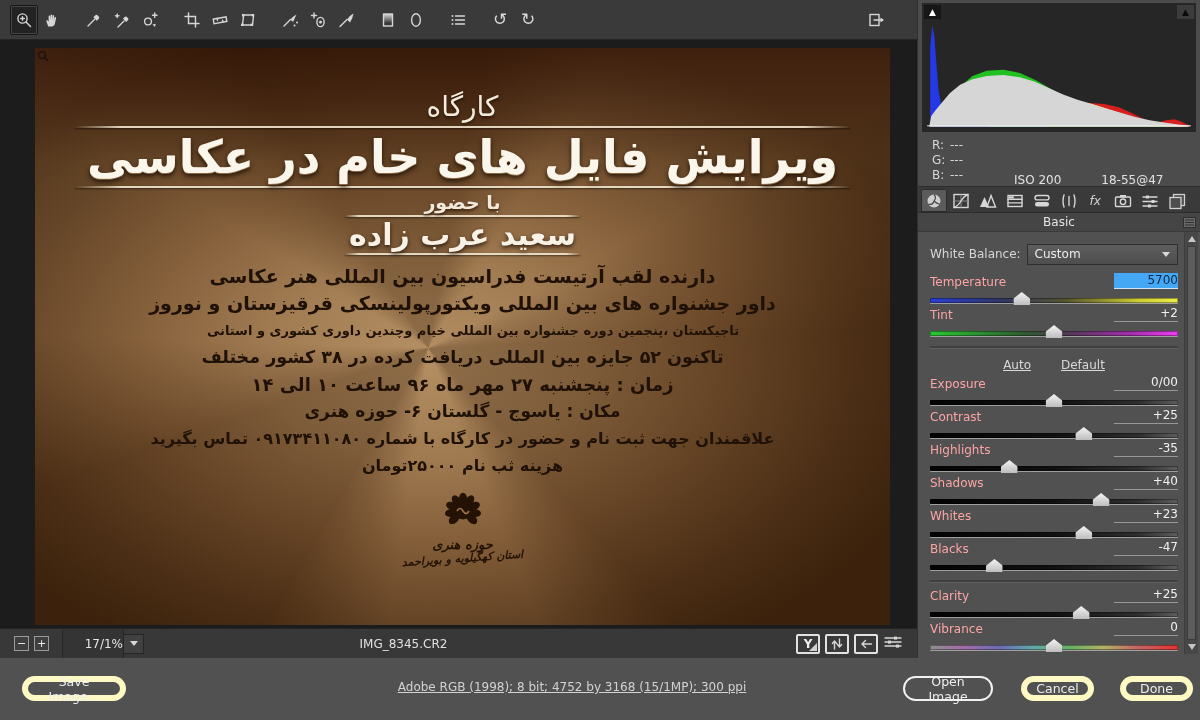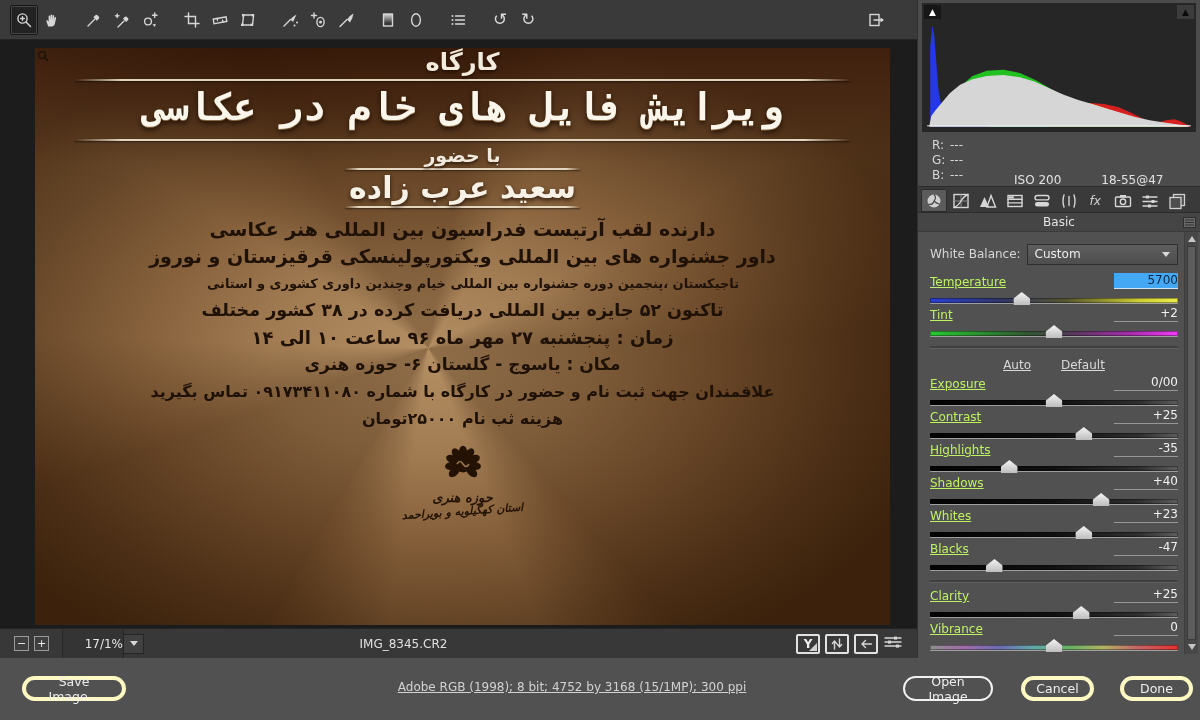--- a/index.html
+++ b/index.html
@@ -46,21 +46,21 @@
 
   .controls{flex:1;background:#515151;position:relative;padding:10px 22px 0 12px;}
   .wbrow{display:flex;align-items:center;height:24px;margin-bottom:8px;}
   .wbrow label{color:#d6d6d6;margin-right:6px;white-space:nowrap;}
   .select{flex:1;height:21px;border:1px solid #2e2e2e;background:linear-gradient(180deg,#5e5e5e,#4d4d4d);
     display:flex;align-items:center;padding:0 7px;color:#ececec;}
   .select .chev{margin-left:auto;width:0;height:0;border-left:4px solid transparent;border-right:4px solid transparent;border-top:5px solid #d8d8d8;}
 
   .srow{height:33px;}
   .srow-top{display:flex;justify-content:space-between;align-items:flex-end;height:15px;}
-  .slabel{color:#bef264;text-decoration:underline;}
+  .slabel{color:#fca5a5;}
   .svalue{min-width:64px;text-align:right;color:#f1f1f1;border-bottom:1px solid #979797;padding-bottom:1px;}
   .svalue.sel{background:#45a8f5;color:#06263f;border-bottom-color:#cfe6fa;}
   .strack{position:relative;height:5px;margin-top:9px;border-radius:1px;
     box-shadow:0 1px 0 rgba(255,255,255,.45), inset 0 0 0 1px rgba(0,0,0,.35);}
   .track-temp{background:linear-gradient(90deg,#2a3fd0 0%,#31355e 30%,#55552f 55%,#cfcf35 85%,#ecec48 100%);}
   .track-tint{background:linear-gradient(90deg,#28c832 0%,#2f5a30 38%,#4f3a52 55%,#a02da8 80%,#ee3cf2 100%);}
   .track-tone{background:linear-gradient(90deg,#030303 0%,#101010 50%,#2e2e2e 84%,#5d5d5d 100%);}
   .track-rainbow{background:linear-gradient(90deg,#8e8e8e 0%,#a06ca6 14%,#6c6cb0 28%,#62a8a8 42%,#66b066 56%,#b2b266 70%,#c06868 83%,#e63232 100%);}
   .sthumb{position:absolute;top:-6px;width:17px;height:13px;transform:translateX(-50%);
     background:linear-gradient(180deg,#f4f4f4,#bdbdbd);
@@ -77,25 +77,25 @@
   .vthumb{position:absolute;left:2px;right:2px;top:14px;bottom:14px;background:#5d5d5d;border:1px solid #3a3a3a;}
 
   
   .image-area{grid-area:image;background:#1c1c1c;position:relative;}
   .canvas{position:absolute;left:35px;top:8px;width:855px;height:577px;direction:rtl;text-align:center;overflow:hidden;
     background:
       linear-gradient(180deg,rgba(48,16,5,.55) 0%,rgba(48,16,5,0) 20%),
       conic-gradient(from 210deg at 46% 52%,rgba(25,8,0,.22) 0deg 40deg,rgba(255,228,195,.07) 62deg 92deg,rgba(25,8,0,.20) 118deg 160deg,rgba(255,228,195,.06) 182deg 212deg,rgba(25,8,0,.22) 238deg 288deg,rgba(255,228,195,.05) 308deg 338deg,rgba(25,8,0,.20) 360deg),
       radial-gradient(ellipse 62% 58% at 46% 54%,#b08a5e 0%,#9a744a 30%,#7c5631 55%,#5a3a1c 80%,#46290f 100%);}
   .zoomcur{position:absolute;left:2px;top:2px;opacity:.85;}
-  .ptitle-small{font-size:24px;font-weight:bold;color:#f3ecdd;text-shadow:0 2px 3px rgba(30,12,2,.7);}
+  .ptitle-small{margin-top:42px;font-size:28px;font-weight:normal;color:#f3ecdd;text-shadow:0 2px 3px rgba(30,12,2,.7);}
   .prule{height:2px;background:linear-gradient(90deg,rgba(238,226,204,0),rgba(238,226,204,.92) 6%,rgba(238,226,204,.92) 94%,rgba(238,226,204,0));
     margin:3px 40px;box-shadow:0 1px 2px rgba(0,0,0,.5);}
-  .ptitle-main{font-size:38px;line-height:52px;font-weight:bold;color:#fbf6ec;
-    text-shadow:0 1px 0 #8a6a45,0 3px 5px rgba(22,9,1,.85);font-family:Liberation Mono, monospace;}
+  .ptitle-main{font-size:46px;line-height:52px;font-weight:bold;color:#fbf6ec;
+    text-shadow:0 1px 0 #8a6a45,0 3px 5px rgba(22,9,1,.85);}
   .psub{font-size:19px;font-weight:bold;color:#f1e9da;text-shadow:0 2px 3px rgba(30,12,2,.7);margin-top:2px;}
   .prule.short{margin:2px 310px;}
   .pname{font-size:30px;line-height:32px;font-weight:bold;color:#f8f2e6;text-shadow:0 2px 4px rgba(25,10,2,.8);}
   .pbody{margin-top:8px;color:#1f1106;font-weight:bold;}
   .pline{line-height:27px;}
   .pline0{font-size:19px;}
   .pline1{font-size:19px;}
   .pline2{font-size:13px;margin-left:21px;}
   .pline3{font-size:17.5px;}
   .pline4{font-size:18px;}
@@ -117,21 +117,21 @@
     display:flex;align-items:center;justify-content:center;}
   .zchev i{width:0;height:0;border-left:4px solid transparent;border-right:4px solid transparent;border-top:5px solid #d8d8d8;}
   .fname{position:absolute;left:44%;transform:translateX(-50%);color:#e0e0e0;}
   .bbar-right{margin-left:auto;display:flex;align-items:center;gap:5px;}
   .sqbtn{width:24px;height:20px;border:2px solid #e2e2e2;border-radius:2px;background:#3a3a3a;color:#f0f0f0;
     display:flex;align-items:center;justify-content:center;font-size:12px;font-weight:bold;position:relative;}
   .sqbtn .corner{position:absolute;right:1px;bottom:1px;width:0;height:0;border-left:4px solid transparent;border-top:4px solid transparent;border-right:4px solid #e2e2e2;border-bottom:4px solid #e2e2e2;opacity:.9;}
 
   
   .footer{grid-area:footer;background:#515151;position:relative;}
-  .pill{position:absolute;top:18px;height:25px;border:4px solid #fef9c3;border-radius:13px;background:transparent;
+  .pill{position:absolute;top:18px;height:25px;border:6px solid #fef9c3;border-radius:13px;background:transparent;
     color:#ededed;font-size:12.5px;display:flex;align-items:center;justify-content:center;font-family:inherit;}
   .pill.primary{border:2px solid #f2f2f2;}
   .save{left:22px;width:104px;}
   .open{left:903px;width:90px;}
   .cancel{left:1021px;width:73px;}
   .done{left:1120px;width:73px;}
   .wflink{position:absolute;top:22px;left:572px;transform:translateX(-50%);color:#d2d2d2;text-decoration:underline;white-space:nowrap;}
 
   svg .st{stroke:#d6d6d6;stroke-width:1.4;fill:none;stroke-linecap:round;}
   svg .fl{fill:#d6d6d6;stroke:none;}

